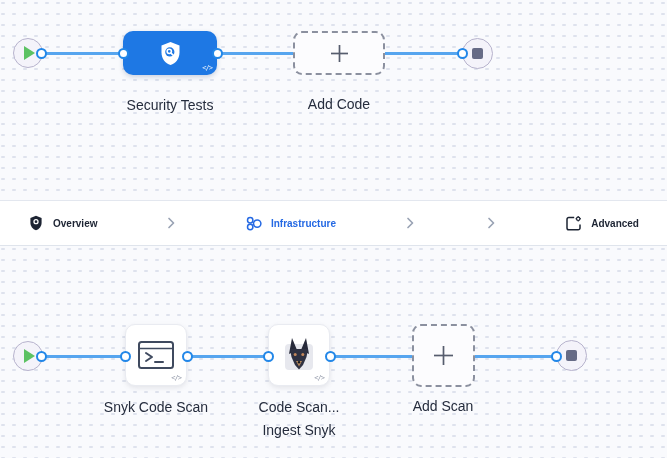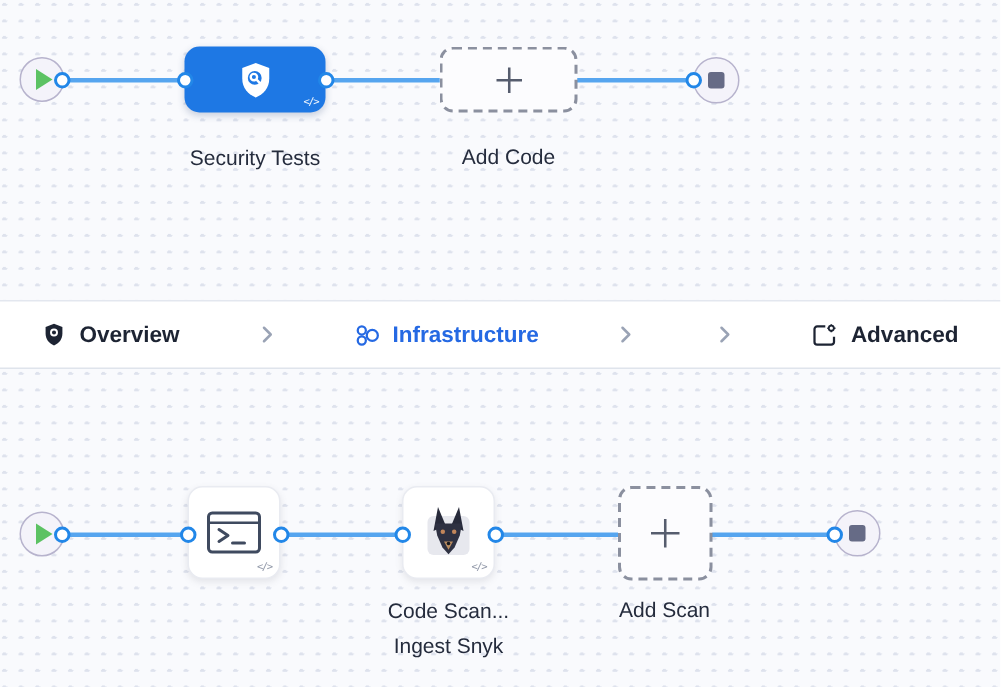--- a/index.html
+++ b/index.html
@@ -69,21 +69,21 @@
 
   
   #tab-bar {
     position:absolute; top:200px; left:0; width:667px; height:46px;
     background:#ffffff; border-top:1px solid #e3e7ef; border-bottom:1px solid #dfe4ec;
     display:flex; align-items:center; justify-content:space-between;
     padding:0 28px;
   }
   .tab {
     position:relative; height:100%; display:flex; align-items:center; gap:9px;
-    font-size:15px; font-weight:600; color:#1d2433; cursor:pointer; white-space:nowrap;
+    font-size:10px; font-weight:600; color:#1d2433; cursor:pointer; white-space:nowrap;
   }
   .tab.highlighted { color:#2569e3; }
   .tab.active::after {
     content:""; position:absolute; left:-26px; right:-26px; bottom:-1px;
     height:3px; background:#1b6de0; border-radius:2px;
   }
   .tab-chevron { display:flex; align-items:center; }
 </style>
 </head>
 <body>
@@ -184,20 +184,21 @@
       <svg width="38" height="32" viewBox="0 0 38 32">
         <rect x="2" y="3" width="34" height="26" rx="2.5" fill="none" stroke="#3f4a5f" stroke-width="2"></rect>
         <line x1="2" y1="9.5" x2="36" y2="9.5" stroke="#3f4a5f" stroke-width="1.6"></line>
         <path d="M9 14 L15 18 L9 22" fill="none" stroke="#3f4a5f" stroke-width="2" stroke-linecap="round" stroke-linejoin="round"></path>
         <line x1="18" y1="23" x2="26" y2="23" stroke="#3f4a5f" stroke-width="2" stroke-linecap="round"></line>
       </svg>
       <span class="code-glyph on-white">&lt;/&gt;</span>
     </div>
     <div class="port" style="left:119.5px; top:104.5px;"></div>
     <div class="port" style="left:181.5px; top:104.5px;"></div>
+    <div class="node-label" style="left:81px; top:150px;">Snyk Code Scan</div>
 
     <div class="step-node" style="left:268px;">
       <svg width="40" height="40" viewBox="0 0 40 40">
         <rect x="6" y="9" width="28" height="26" rx="4" fill="#e7e8ee"></rect>
         <polygon points="13,3 10,19 18,15" fill="#272a3a"></polygon>
         <polygon points="27,3 30,19 22,15" fill="#272a3a"></polygon>
         <path d="M11 14 H29 L27.5 22 L24 30 L20 34.5 L16 30 L12.5 22 Z" fill="#2e3142"></path>
         <circle cx="16.2" cy="19.5" r="1.5" fill="#c2865a"></circle>
         <circle cx="23.8" cy="19.5" r="1.5" fill="#c2865a"></circle>
         <path d="M17 26 H23 L20 31.5 Z" fill="#b98c5f"></path>

